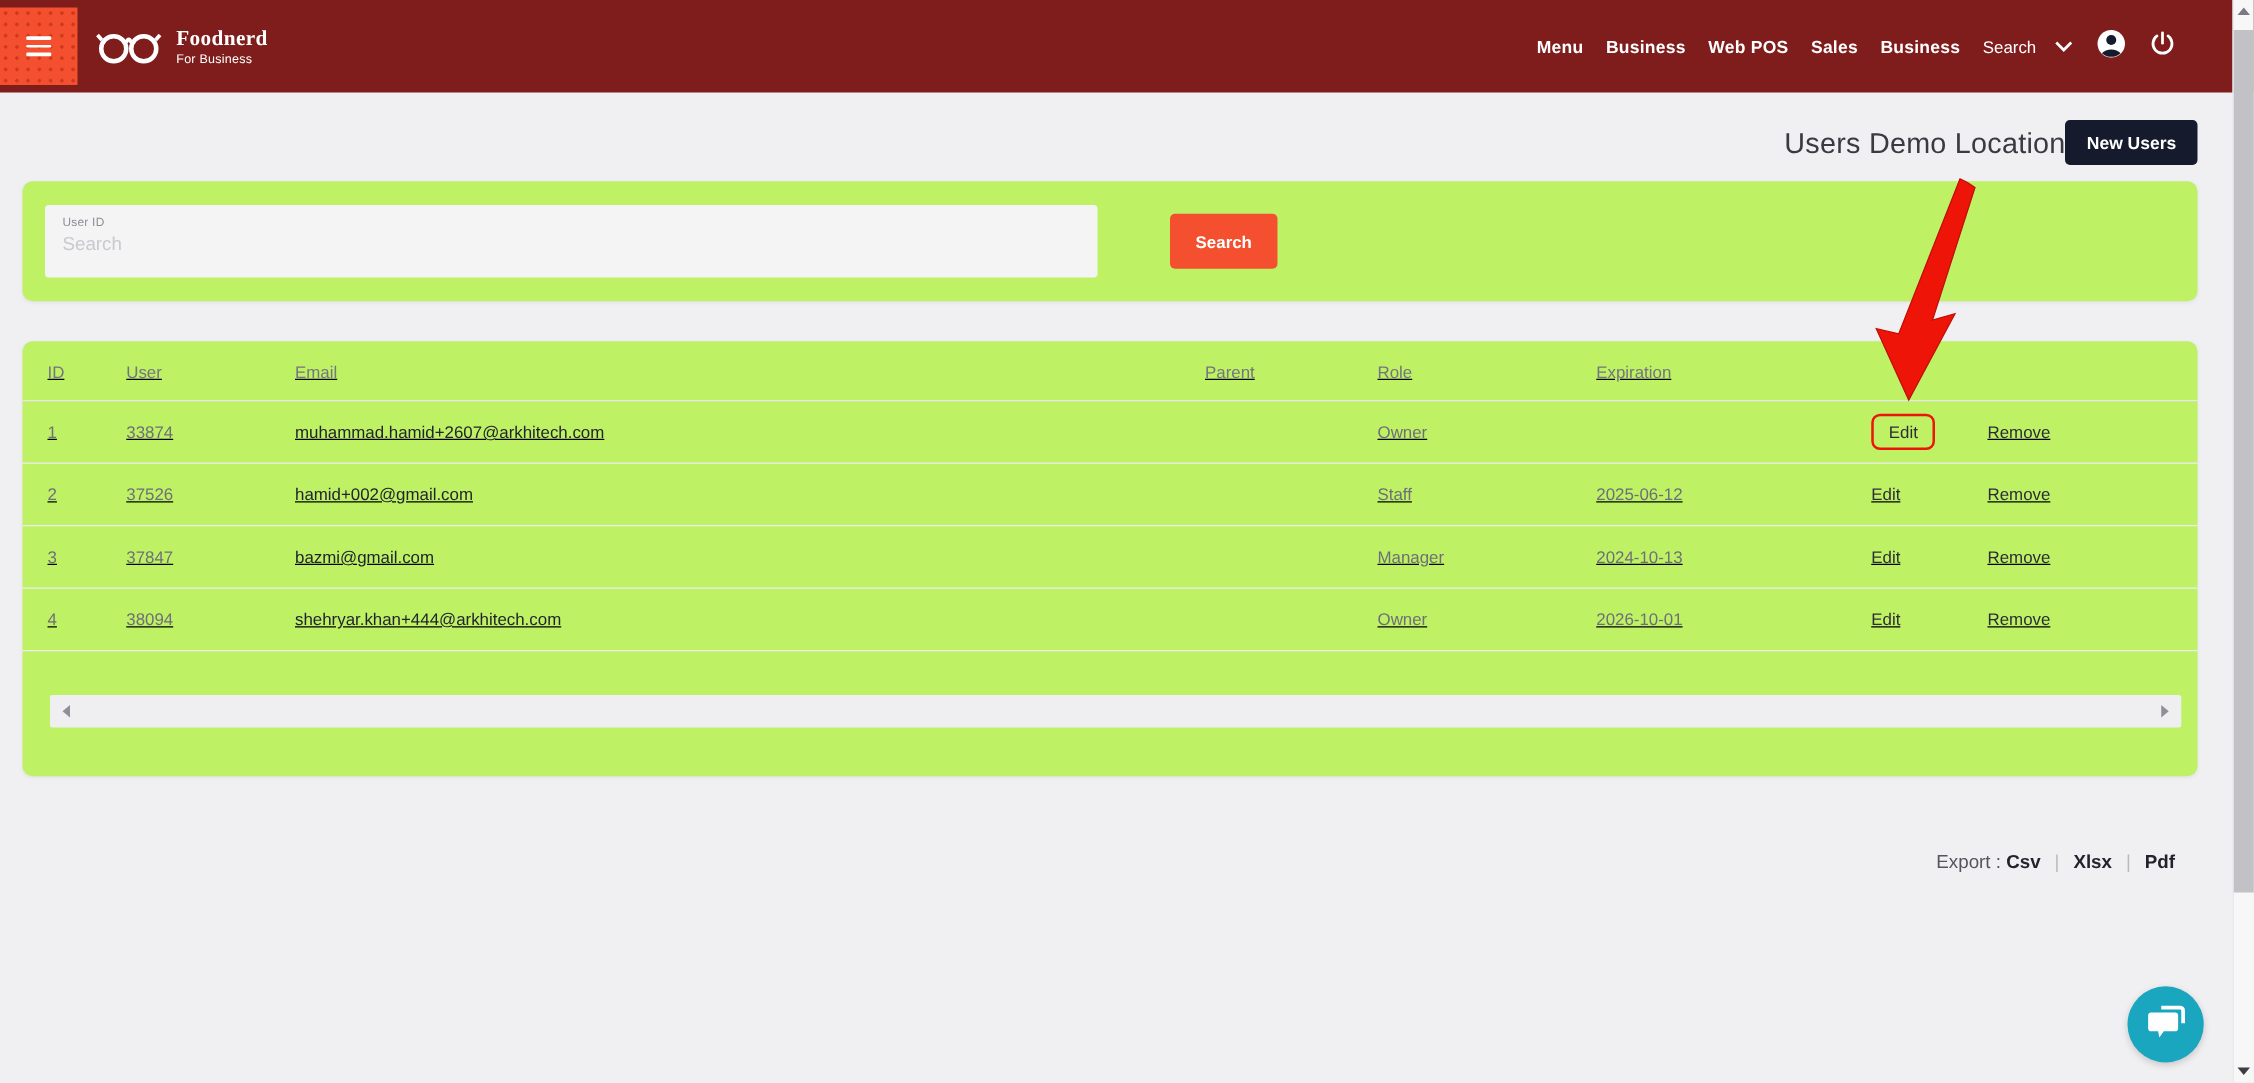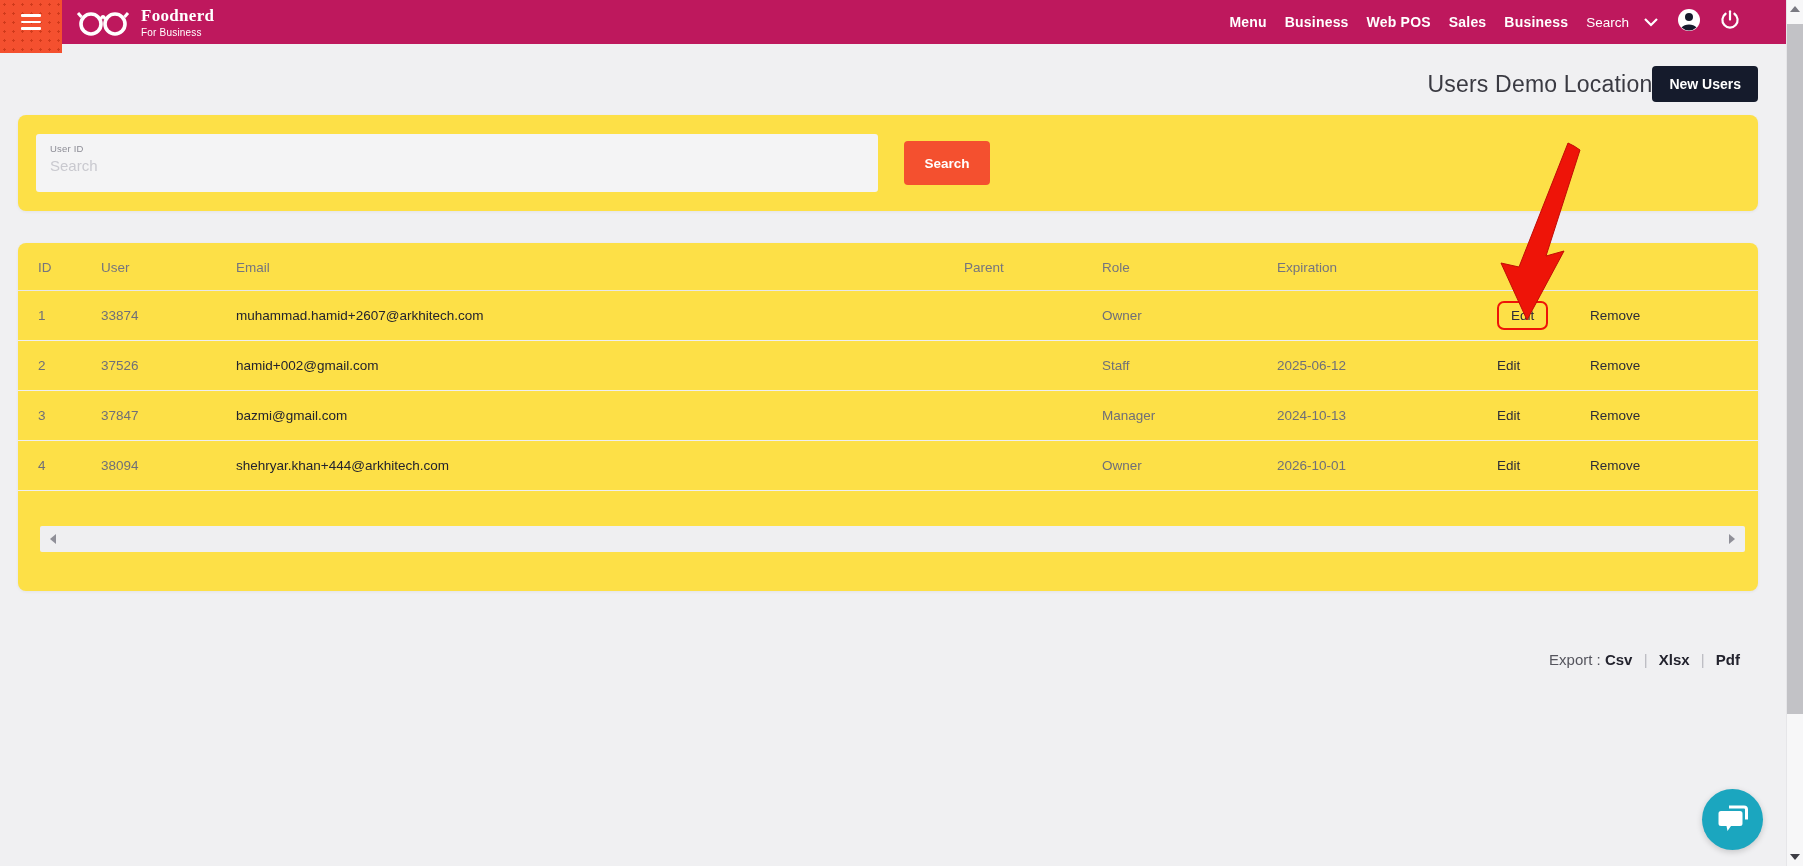--- a/index.html
+++ b/index.html
@@ -1,56 +1,56 @@
 <!DOCTYPE html>
 <html><head>
 <meta charset="utf-8">
 <style>
   * { margin:0; padding:0; box-sizing:border-box; }
   html,body { width:1803px; height:866px; overflow:hidden; }
   body { font-family:"Liberation Sans", sans-serif; background:#f0f0f2; }
   #app { position:relative; width:1803px; height:866px; overflow:hidden; }
 
   
-  .navbar { position:relative; height:44px; background:#be185d; display:flex; align-items:center; }
+  .navbar { position:relative; height:74px; background:#7f1d1d; display:flex; align-items:center; }
   .hamburger { width:62px; height:62px; background-color:#f4502f;
     background-image:radial-gradient(rgba(170,35,8,.5) 1.2px, transparent 1.4px);
     background-size:9px 9px; display:flex; flex-direction:column; justify-content:center; align-items:center; gap:4px; cursor:pointer; flex:none; }
   .hamburger .bar { width:20px; height:2.5px; background:#fff; border-radius:1px; }
   .brand { display:flex; align-items:center; margin-left:14px; gap:9px; }
   .brand svg { display:block; }
   .brand-text .name { color:#fff; font-family:"Liberation Serif", serif; font-weight:700; font-size:17px; letter-spacing:.3px; }
   .brand-text .tagline { color:#fff; font-size:10px; margin-top:1px; letter-spacing:.2px; }
   .nav-right { margin-left:auto; margin-right:62px; display:flex; align-items:center; gap:18px; }
   .nav-link { color:#fff; font-size:14px; font-weight:700; letter-spacing:.2px; cursor:pointer; }
   .lang { display:flex; align-items:center; gap:14px; color:#fff; font-size:13.5px; font-weight:400; cursor:pointer; }
   .icon-btn { display:flex; align-items:center; justify-content:center; cursor:pointer; }
 
   
   .content { padding:0 45px 0 18px; }
   .title-row { display:flex; justify-content:flex-end; align-items:center; margin-top:22px; }
   .page-title { font-size:23px; color:#3a3a42; font-weight:400; letter-spacing:.2px; }
   .new-user-btn { background:#151b2c; color:#fff; border:none; border-radius:4px;
     font-family:"Liberation Sans", sans-serif; font-size:14px; font-weight:700; padding:10px 17px; cursor:pointer; }
 
-  .card { background:#fde047; border-radius:8px; box-shadow:0 1px 3px rgba(40,40,60,.06); }
+  .card { background:#bef264; border-radius:8px; box-shadow:0 1px 3px rgba(40,40,60,.06);gap:32px; }
 
   
   .search-card { margin-top:13px; padding:19px 18px; display:flex; align-items:center; }
   .search-field { width:842px; height:58px; background:#f4f4f5; border-radius:3px; padding:9px 14px; cursor:text; }
   .search-field .fl { font-size:9.5px; color:#8d8d96; letter-spacing:.2px; }
   .search-field input { border:none; outline:none; background:transparent; width:100%;
     font-family:"Liberation Sans", sans-serif; font-size:15px; color:#3a3a42; margin-top:3px; }
   .search-field input::placeholder { color:#c9c9cf; }
   .search-btn { margin-left:26px; width:86px; height:44px; background:#f4502f; color:#fff; border:none;
     border-radius:4px; font-family:"Liberation Sans", sans-serif; font-size:13.5px; font-weight:700; cursor:pointer; }
 
   
   .table-card { margin-top:32px; padding-bottom:39px; }
-  table { width:100%; border-collapse:collapse; table-layout:fixed; }
+  table { width:100%; border-collapse:collapse; table-layout:fixed;text-decoration:underline; }
   col.c-id{width:63px} col.c-user{width:135px} col.c-email{width:728px} col.c-parent{width:138px}
   col.c-role{width:175px} col.c-exp{width:220px} col.c-edit{width:93px}
   th { text-align:left; font-weight:400; font-size:13.5px; color:#75757e; padding:17px 0 15px 20px;
        border-bottom:1px solid #e7e7ea; }
   td { font-size:13.5px; color:#6f6f78; padding:17px 0 17px 20px; border-bottom:1px solid #eeeef1; }
   td.email { color:#23232e; }
   td.action span { color:#2c2c37; cursor:pointer; }
   .edit-highlight { display:inline-block; border:2px solid #ee1408; border-radius:7px; padding:5px 12px; margin:-7px 0; }
 
   

